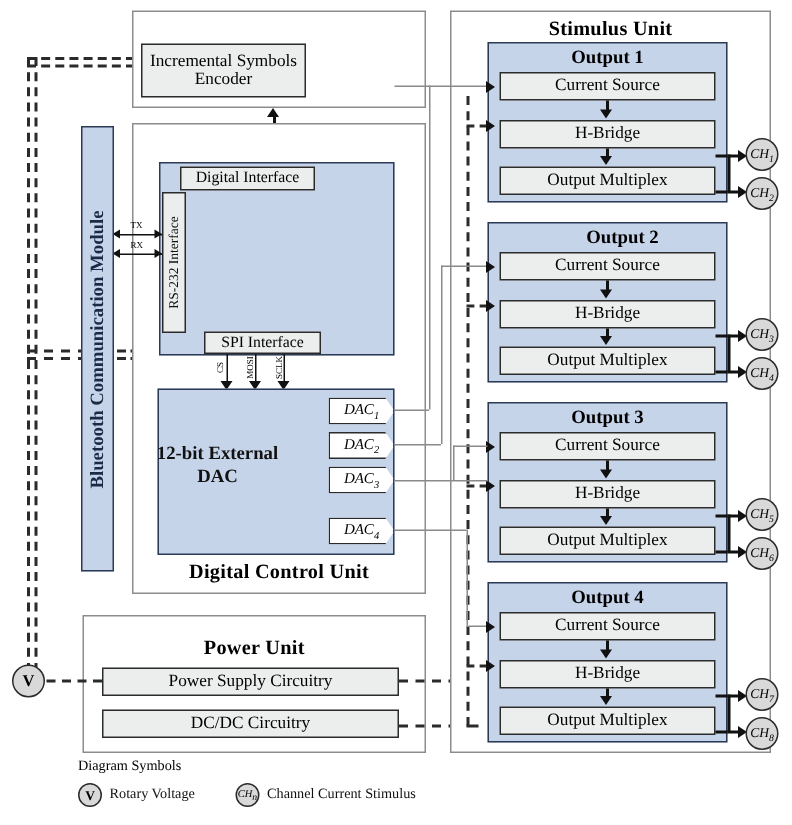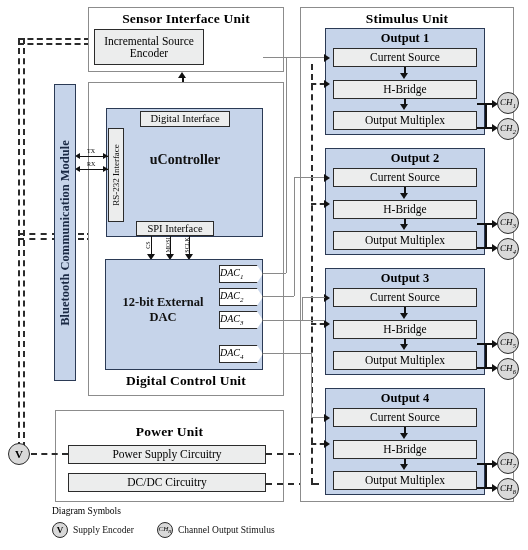--- a/index.html
+++ b/index.html
@@ -107,21 +107,21 @@
   }
   .circ sub{font-size:6.5px;}
   .circ.v{font-style:normal;font-weight:bold;font-size:11px;}
 
   
   .dactag{
     position:absolute;
     background:#ffffff;
     border:1.3px solid #2b2b2b;
     box-sizing:border-box;
-    display:flex;align-items:center;justify-content:flex-start;
+    display:flex;align-items:center;justify-content:center;
     font-style:italic;
     font-size:10px;
     color:#000;
     clip-path:polygon(0 0, 86% 0, 100% 50%, 86% 100%, 0 100%);
   }
   .dactag sub{font-size:7px;}
   .dash-h{
     position:absolute;height:0;
     border-top:2px dashed #2b2b2b;
   }
@@ -185,41 +185,39 @@
   <div class="dash-v" style="left:23px;top:38px;height:410px;"></div>
   <div class="dash-h" style="left:18px;top:38px;width:72px;"></div>
   <div class="dash-h" style="left:18px;top:43px;width:72px;"></div>
   <div class="dash-h" style="left:18px;top:233px;width:40px;"></div>
   <div class="dash-h" style="left:18px;top:238px;width:40px;"></div>
   <div class="dash-h" style="left:60px;top:233px;width:33px;"></div>
   <div class="dash-h" style="left:60px;top:238px;width:33px;"></div>
 
   <div class="unit" style="left:88px;top:7px;width:196px;height:65px;">
   </div>
-  <div class="unit-title" style="left:88px;top:11px;width:196px;">Sensor Interface Unit</div>
   <div class="greybox" style="left:94px;top:29px;width:110px;height:36px;">
-    <span>Incremental Source Encoder</span>
+    <span>Incremental Symbols Encoder</span>
   </div>
 
   <div class="blk-v" style="left:182px;top:78px;height:14px;"></div>
   <div class="arrow-u" style="left:178px;top:72px;"></div>
   <svg style="position:absolute;left:176px;top:90px;width:14px;height:16px;">
     <polyline points="7,0 7,4 12,6 2,10 7,12 7,16" fill="none" stroke="#111" stroke-width="1.6"></polyline>
   </svg>
   <div class="blk-v" style="left:182px;top:104px;height:8px;"></div>
 
   <div class="unit" style="left:88px;top:82px;width:196px;height:314px;"></div>
   <div class="unit-title" style="left:88px;top:373px;width:196px;">Digital Control Unit</div>
 
   <div class="bluebox" style="left:106px;top:108px;width:157px;height:129px;"></div>
   <div style="position:absolute;left:120px;top:152px;width:130px;text-align:center;font-weight:bold;font-size:14px;line-height:1.15;">
-    <div>uController</div>
-  </div>
-
-  <div class="greybox" style="left:140px;top:111px;width:90px;height:16px;font-size:10.5px;">
+  </div>
+
+  <div class="greybox" style="left:120px;top:111px;width:90px;height:16px;font-size:10.5px;">
     <span>Digital Interface</span>
   </div>
 
   <div class="greybox" style="left:108px;top:128px;width:16px;height:94px;"></div>
   <div class="vlabel" style="left:108px;top:128px;width:16px;height:94px;">
     <span style="transform:rotate(-90deg);white-space:nowrap;font-size:9px;">RS-232 Interface</span>
   </div>
 
   <div class="greybox" style="left:136px;top:221px;width:78px;height:15px;font-size:10.5px;">
     <span>SPI Interface</span>
@@ -241,21 +239,21 @@
 
   <div class="blk-v" style="left:170px;top:236px;height:20px;width:1.4px;"></div>
   <div class="arrow-d" style="left:166px;top:254px;"></div>
   <div class="sig rot" style="left:160px;top:242px;">MOSI</div>
 
   <div class="blk-v" style="left:189px;top:236px;height:20px;width:1.4px;"></div>
   <div class="arrow-d" style="left:185px;top:254px;"></div>
   <div class="sig rot" style="left:179px;top:242px;">SCLK</div>
 
   <div class="bluebox" style="left:105px;top:259px;width:158px;height:111px;"></div>
-  <div style="position:absolute;left:108px;top:295px;width:110px;text-align:center;font-weight:bold;font-size:12.5px;line-height:1.2;">
+  <div style="position:absolute;left:90px;top:295px;width:110px;text-align:center;font-weight:bold;font-size:12.5px;line-height:1.2;">
     <div>12-bit External</div>
     <div>DAC</div>
   </div>
 
   <div class="dactag" style="left:219px;top:265px;width:44px;height:18px;">
     <span><span>DAC</span><sub>1</sub></span>
   </div>
   <div class="dactag" style="left:219px;top:288px;width:44px;height:18px;">
     <span><span>DAC</span><sub>2</sub></span>
   </div>
@@ -433,22 +431,22 @@
   <div class="thin-h" style="left:311px;top:417px;width:14px;"></div>
   <div class="arrow-r" style="left:324px;top:414px;"></div>
 
   <div id="legend">
     <div class="lg-title">Diagram Symbols</div>
   </div>
   <div class="lg-row" style="left:52px;top:522px;">
     <span class="circ v" style="position:relative;left:0;top:0;width:16px;height:16px;font-size:9px;">
       <span>V</span>
     </span>
-    <span>Supply Encoder</span>
+    <span>Rotary Voltage</span>
   </div>
   <div class="lg-row" style="left:157px;top:522px;">
     <span class="circ" style="position:relative;left:0;top:0;width:16px;height:16px;font-size:7px;">
       <span><span>CH</span><sub>n</sub></span>
     </span>
-    <span>Channel Output Stimulus</span>
+    <span>Channel Current Stimulus</span>
   </div>
 
 </div>
 
 </body></html>

